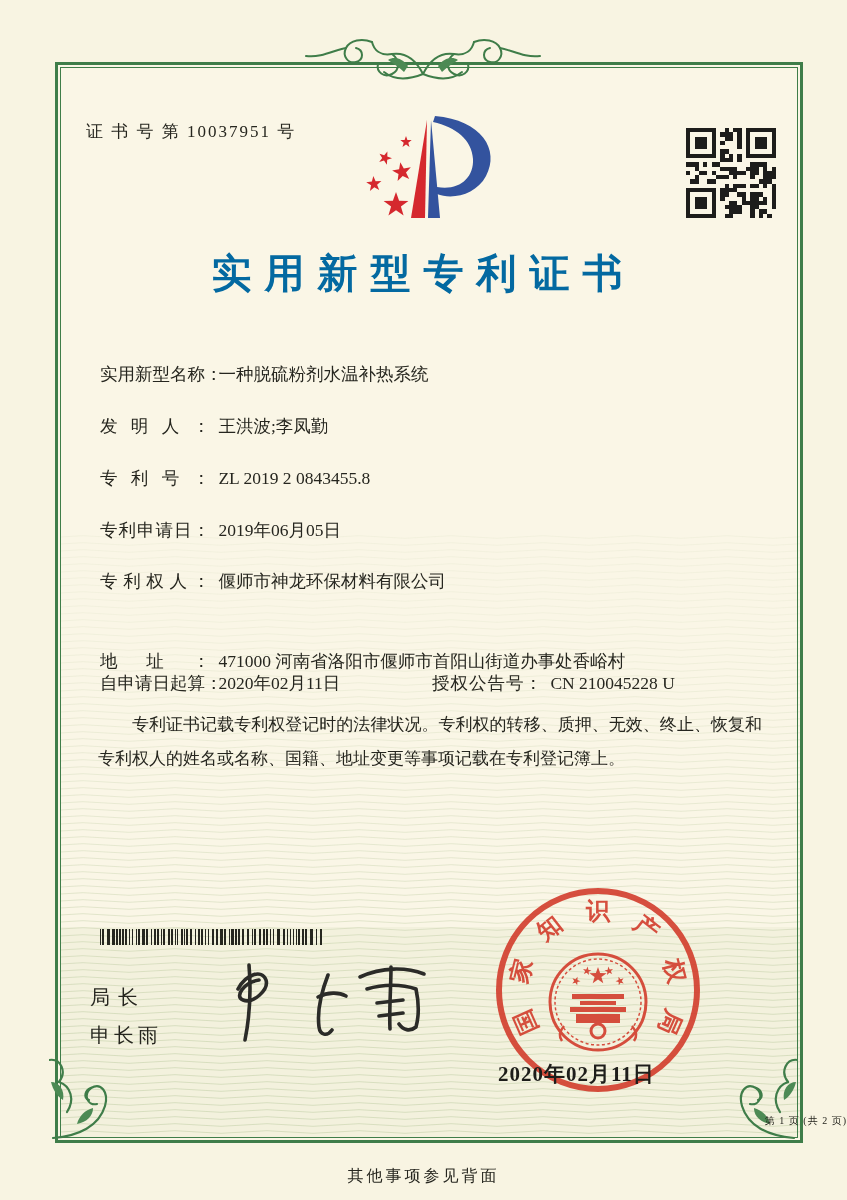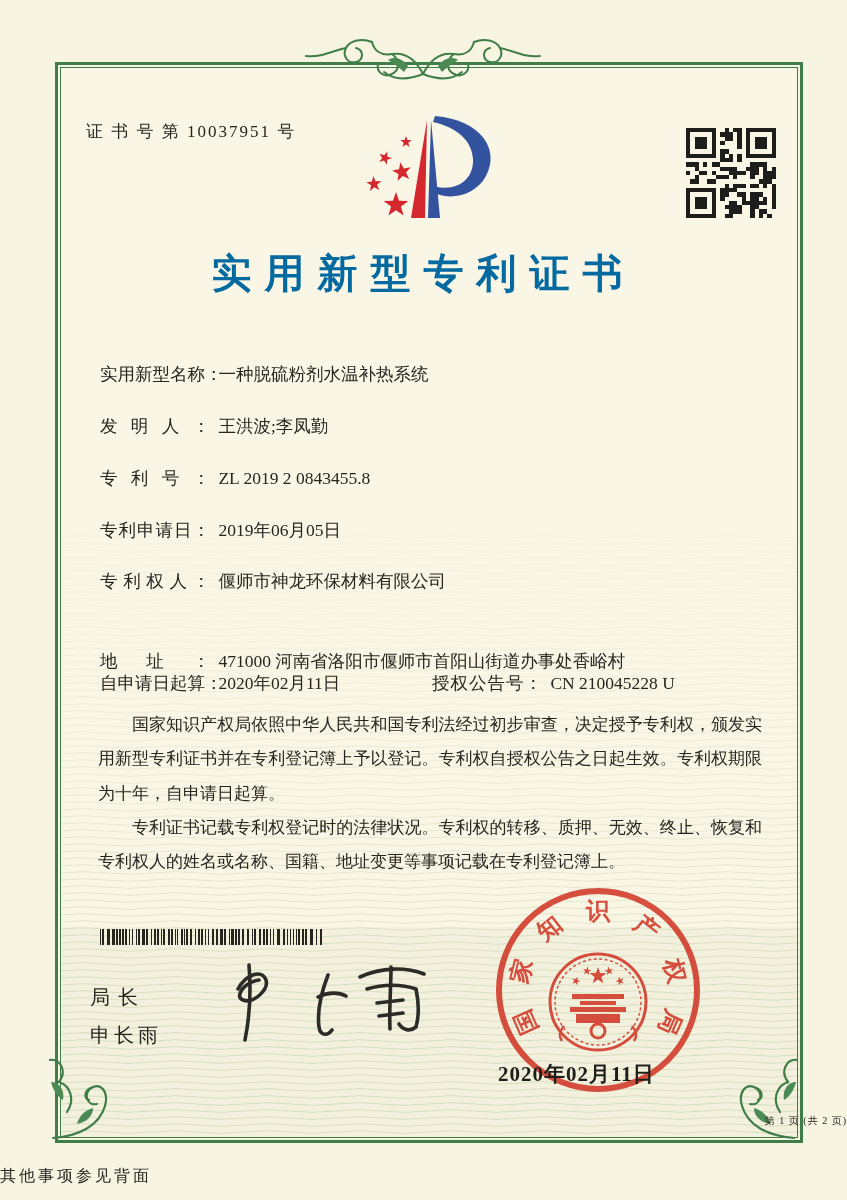--- a/index.html
+++ b/index.html
@@ -28,21 +28,21 @@
   .fvalue { margin-left:4px; }
   .paragraphs { left:98px; top:708px; width:664px; font-size:17px; line-height:2.02; text-align:justify; }
   .paragraphs p { margin:0; text-indent:2em; }
   .barcode { left:100px; top:929px; }
   .signer-title { left:90px; top:984px; font-size:20px; letter-spacing:8px; }
   .signer-name  { left:90px; top:1022px; font-size:20px; letter-spacing:4px; }
   .signature { left:212px; top:955px; }
   .seal { left:492px; top:884px; }
   .seal-date { left:498px; top:1060px; font-size:21px; letter-spacing:1px; font-weight:bold; color:#1d1d1a; white-space:nowrap; }
   .page-info { left:0; right:0; top:1114px; text-align:right; font-size:10px; letter-spacing:1px; }
-  .back-note { left:0; right:0; top:1166px; font-size:16px; letter-spacing:3px; }
+  .back-note { left:0; right:0; top:1166px; text-align:center; font-size:16px; letter-spacing:3px; }
   .corner-left svg { transform:scaleX(-1); }
 </style>
 </head>
 <body>
 
 <div class="page">
 
   <div class="frame">
     <svg id="waves" viewBox="0 0 740 1071" preserveAspectRatio="none">
         <path d="M0 470 q23 -2.6 46 0 q23 2.6 46 0 q23 -2.6 46 0 q23 2.6 46 0 q23 -2.6 46 0 q23 2.6 46 0 q23 -2.6 46 0 q23 2.6 46 0 q23 -2.6 46 0 q23 2.6 46 0 q23 -2.6 46 0 q23 2.6 46 0 q23 -2.6 46 0 q23 2.6 46 0 q23 -2.6 46 0 q23 2.6 46 0 q23 -2.6 46 0" fill="none" stroke="#7f9f5c" stroke-width="0.8" stroke-opacity="0.08"></path>
@@ -340,21 +340,20 @@
   <div class="field-row" style="top:671px">
     <span class="flabel">自申请日起算：</span>
     <span class="fvalue">2020年02月11日</span>
   </div>
   <div class="field-row" style="top:671px; left:432px">
     <span class="flabel">授权公告号：</span>
     <span class="fvalue">CN 210045228 U</span>
   </div>
 
   <div class="abs paragraphs">
-    <p>国家知识产权局依照中华人民共和国专利法经过初步审查，决定授予专利权，颁发实用新型专利证书并在专利登记簿上予以登记。专利权自授权公告之日起生效。专利权期限为十年，自申请日起算。</p>
     <p>专利证书记载专利权登记时的法律状况。专利权的转移、质押、无效、终止、恢复和专利权人的姓名或名称、国籍、地址变更等事项记载在专利登记簿上。</p>
   </div>
 
   <svg class="abs barcode" width="222" height="16" viewBox="0 0 222 16" shape-rendering="crispEdges">
       <g id="bc-g">
         <rect x="0" y="0" width="1" height="16" fill="#26261f"></rect>
         <rect x="2" y="0" width="2" height="16" fill="#26261f"></rect>
         <rect x="7" y="0" width="3" height="16" fill="#26261f"></rect>
         <rect x="12" y="0" width="3" height="16" fill="#26261f"></rect>
         <rect x="16" y="0" width="2" height="16" fill="#26261f"></rect>

